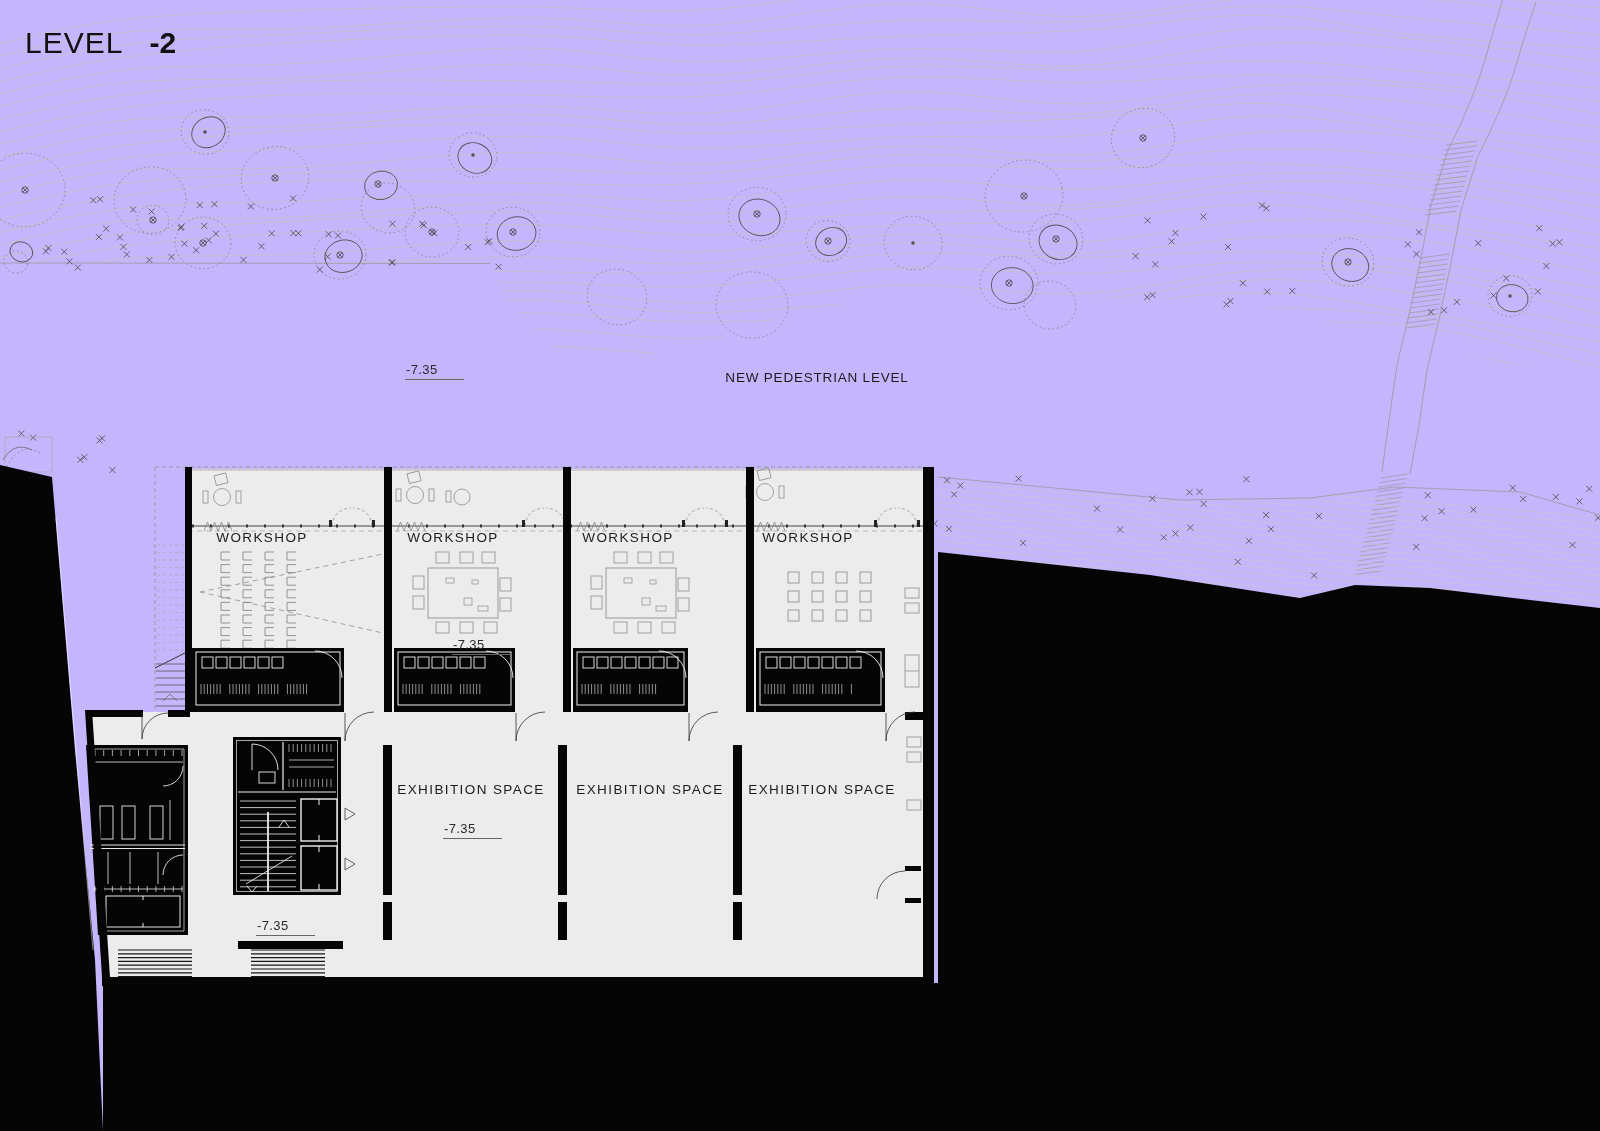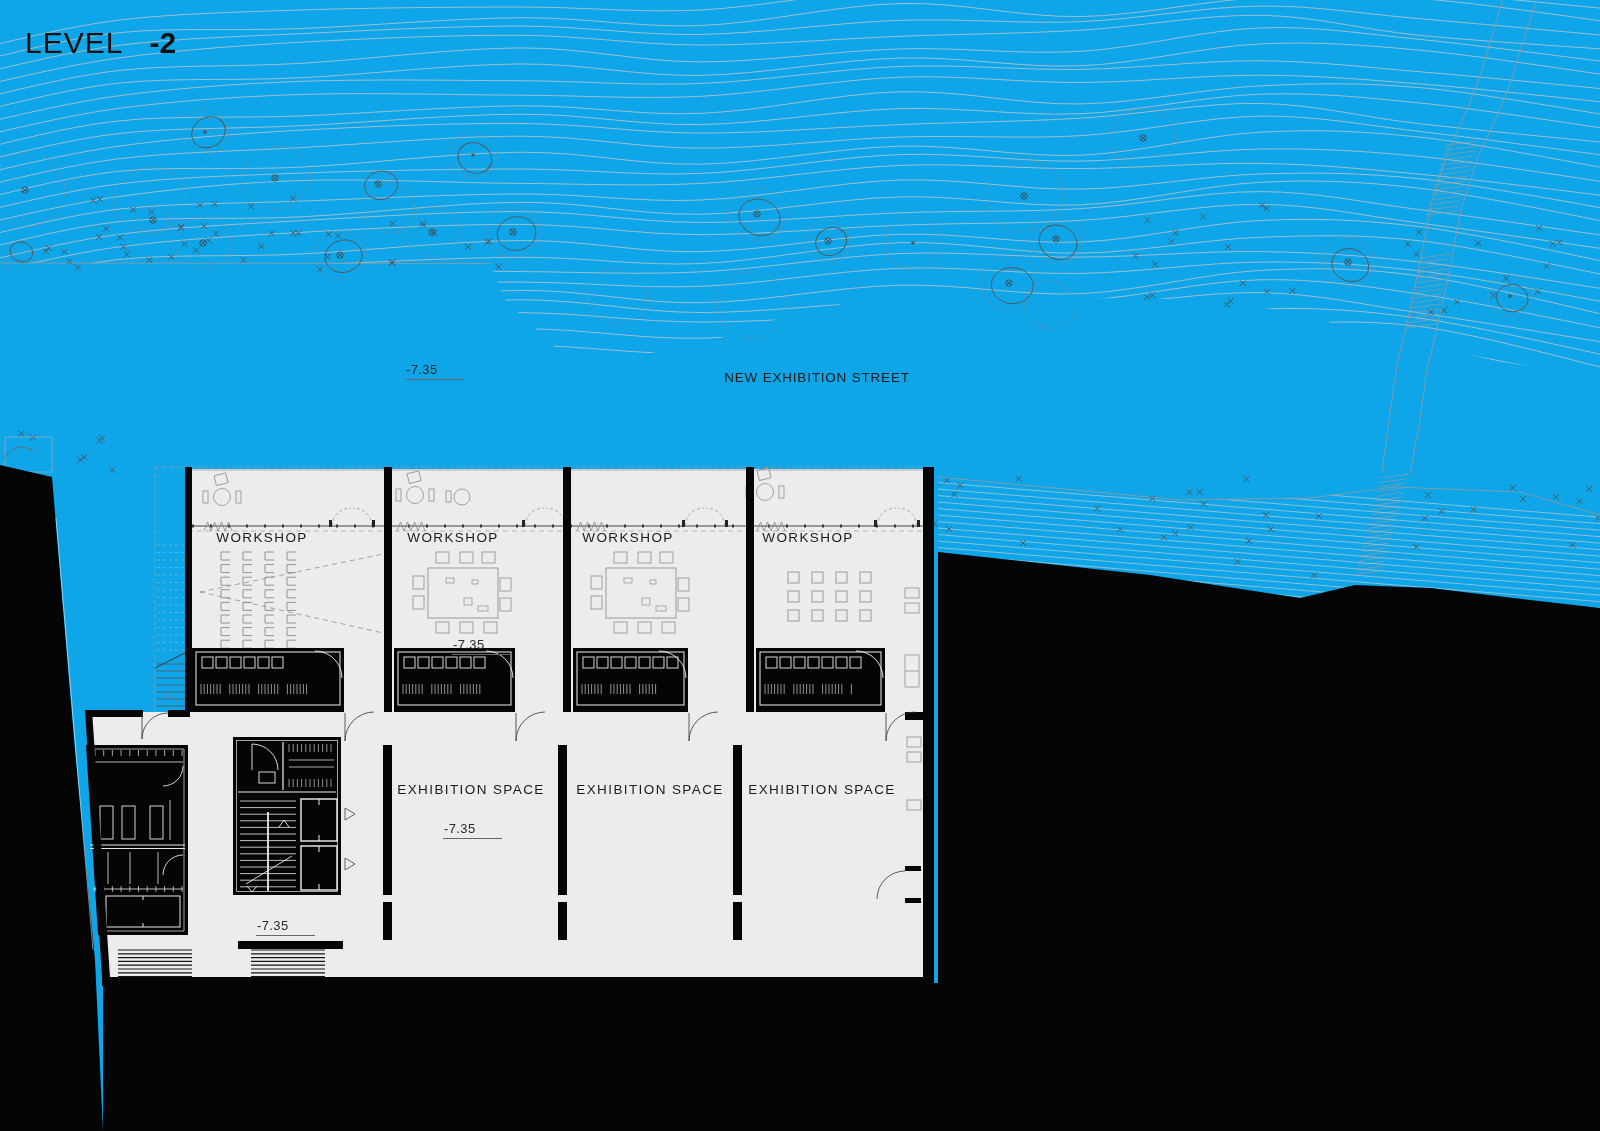--- a/index.html
+++ b/index.html
@@ -1,16 +1,16 @@
 <!DOCTYPE html>
 <html><head>
 <meta charset="utf-8">
 <style>
   html,body{margin:0;padding:0;background:#fcfcfc;}
-  .stage{position:relative;width:1600px;height:1131px;overflow:hidden;background:#0ea5e9;
+  .stage{position:relative;width:1600px;height:1131px;overflow:hidden;background:#c4b5fd;
          font-family:"Liberation Sans",sans-serif;}
   svg{position:absolute;left:0;top:0;}
   .overlay{position:absolute;left:0;top:0;width:100%;height:100%;pointer-events:none;}
   .title{position:absolute;left:25px;top:26px;font-size:30px;color:#111;letter-spacing:1px;}
   .title .num{font-weight:bold;margin-left:26px;letter-spacing:0;}
   .lbl{position:absolute;transform:translate(-50%,-50%);font-size:13.5px;letter-spacing:1.4px;
        color:#1b1b1b;white-space:nowrap;}
   .street{letter-spacing:0.8px;}
   .elev{position:absolute;font-size:13px;color:#2a2a2a;letter-spacing:0.4px;
         border-bottom:1px solid #666;padding:0 26px 2px 1px;white-space:nowrap;}
@@ -1028,21 +1028,21 @@
         <line x1="251" y1="972.8" x2="325" y2="972.8" stroke="#151515" stroke-width="1.2"></line>
         <line x1="251" y1="976.6" x2="325" y2="976.6" stroke="#151515" stroke-width="1.2"></line>
       </g>
   </svg>
 
   <div class="overlay">
     <div class="title">
       <span>LEVEL</span><span class="num">-2</span>
     </div>
 
-    <div class="lbl street" style="left:817px;top:377px;">NEW EXHIBITION STREET</div>
+    <div class="lbl street" style="left:817px;top:377px;">NEW PEDESTRIAN LEVEL</div>
     <div class="elev" style="left:405px;top:362px;">-7.35</div>
 
     <div class="lbl" style="left:262px;top:537px;">WORKSHOP</div>
     <div class="lbl" style="left:453px;top:537px;">WORKSHOP</div>
     <div class="lbl" style="left:628px;top:537px;">WORKSHOP</div>
     <div class="lbl" style="left:808px;top:537px;">WORKSHOP</div>
 
     <div class="elev" style="left:452px;top:637px;">-7.35</div>
 
     <div class="lbl" style="left:471px;top:789px;">EXHIBITION SPACE</div>

